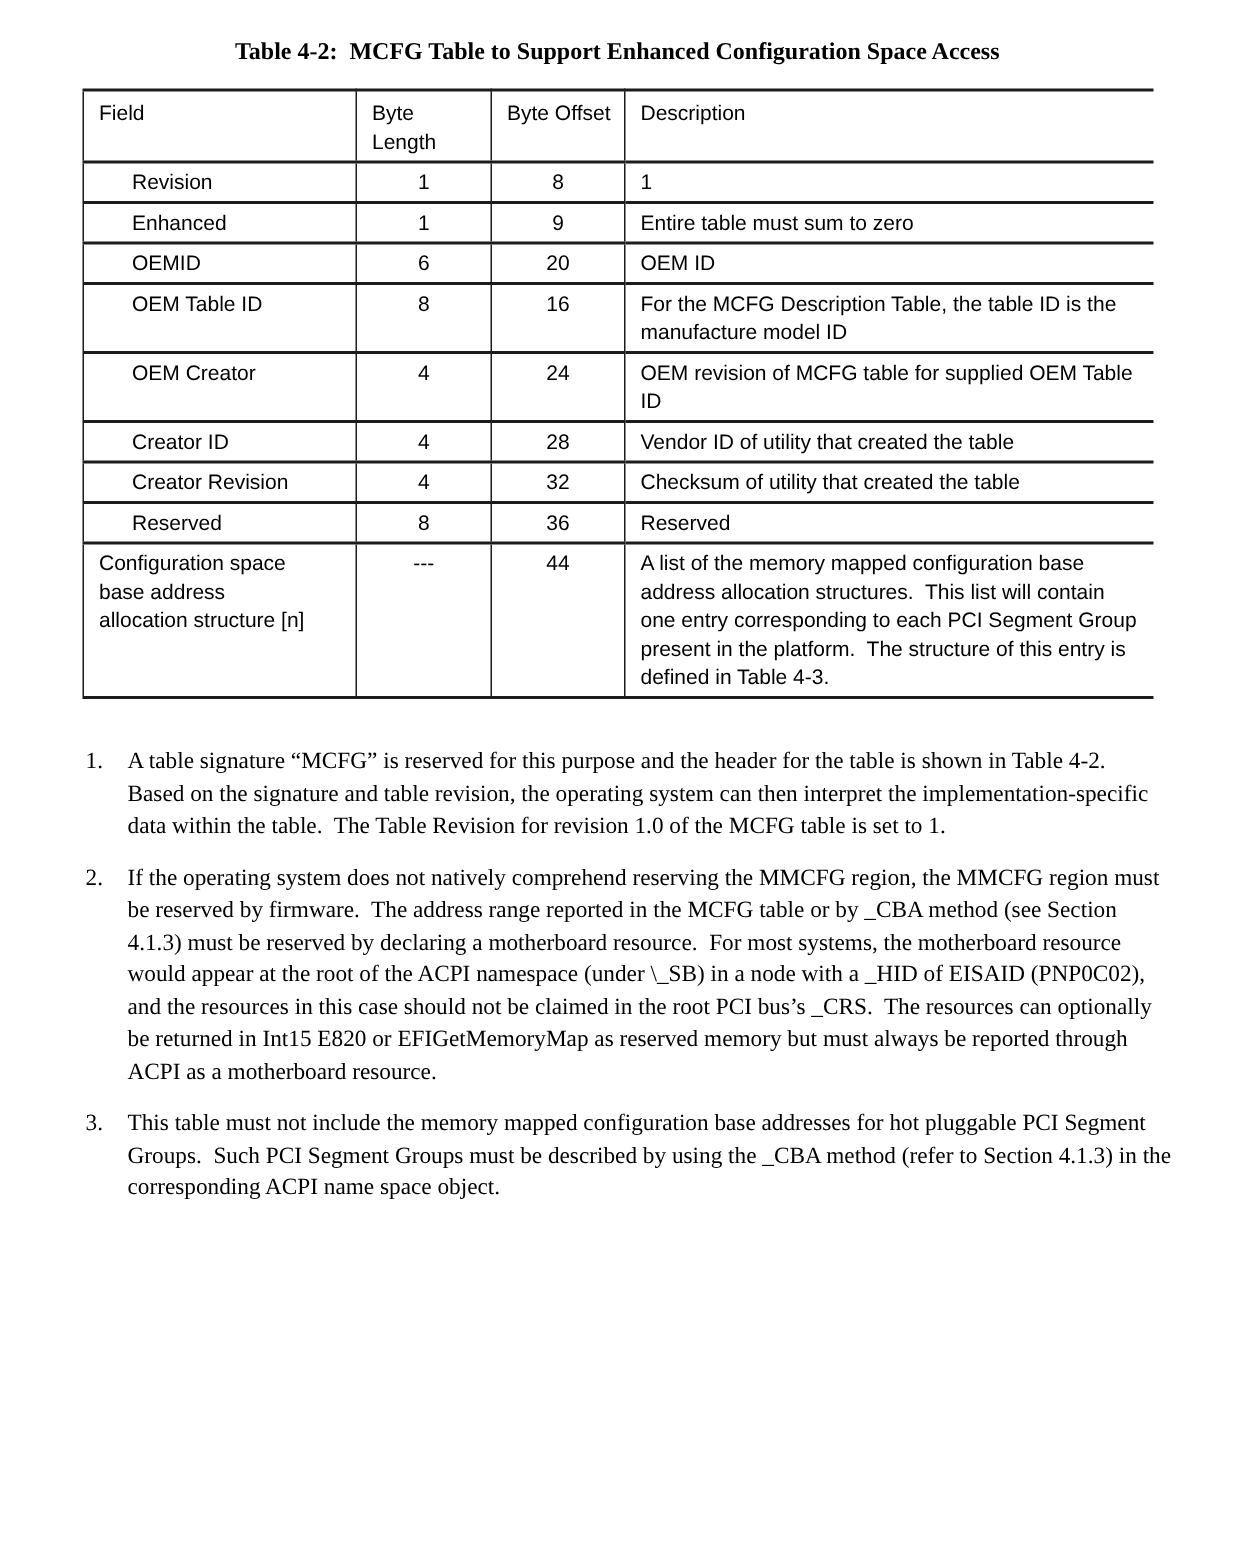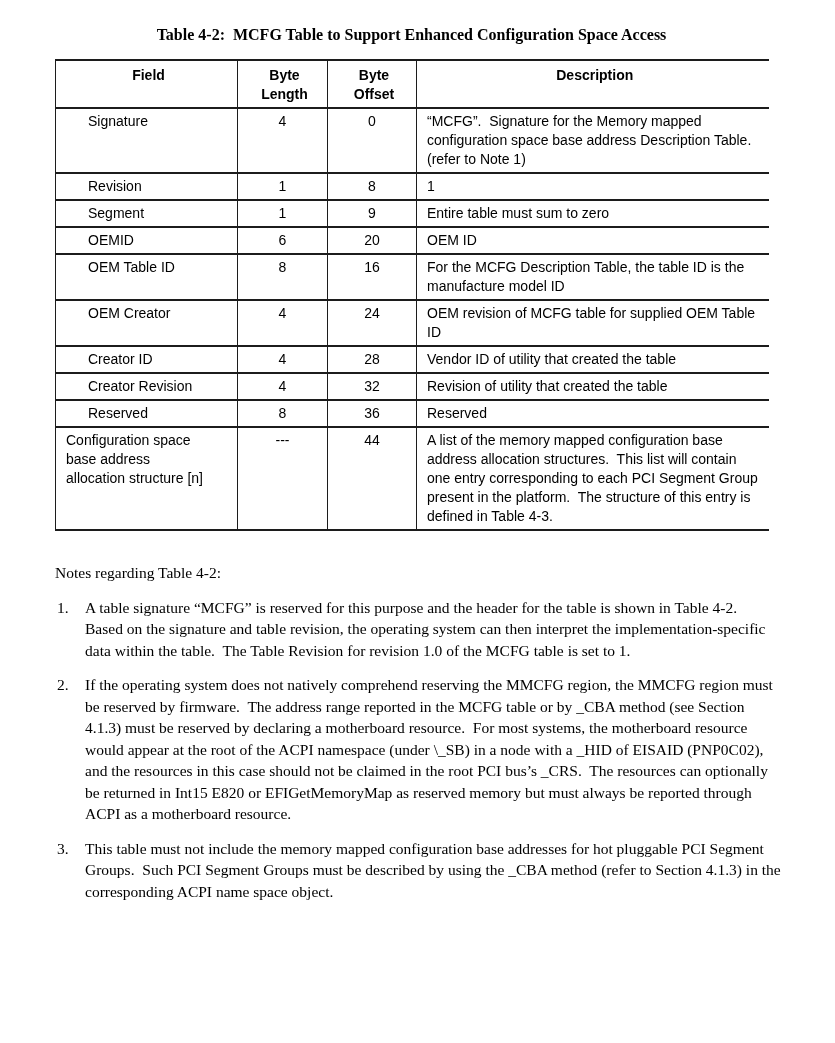--- a/index.html
+++ b/index.html
@@ -44,22 +44,22 @@
   col.c-boff   { width: 89px;  }
   col.c-desc   { width: 352px; }
   .spec-table th, .spec-table td {
     vertical-align: top;
     padding: 3px 6px 3px 10px;
   }
   .spec-table th + th, .spec-table td + td {
     border-left: 1px solid #1c1c1c;
   }
   .spec-table thead th {
-    text-align: center;
-    font-weight: bold;
+    text-align: left;
+    font-weight: normal;
     height: 38px;
     padding-top: 5px;
     border-bottom: 2px solid #1c1c1c;
   }
   .spec-table tbody tr + tr td {
     border-top: 2px solid #1c1c1c;
   }
   td.cell-field { white-space: pre-wrap; }
   td.cell-field.indent { padding-left: 32px; }
   td.cell-num  { text-align: center; padding-left: 2px; padding-right: 2px; }
@@ -106,33 +106,27 @@
     <thead>
       <tr>
         <th>Field</th>
         <th>Byte Length</th>
         <th>Byte Offset</th>
         <th>Description</th>
       </tr>
     </thead>
     <tbody id="table-body">
         <tr>
-          <td class="cell-field indent">Signature</td>
-          <td class="cell-num">4</td>
-          <td class="cell-num">0</td>
-          <td class="cell-desc">“MCFG”.  Signature for the Memory mapped configuration space base address Description Table.  (refer to Note 1)</td>
-        </tr>
-        <tr>
           <td class="cell-field indent">Revision</td>
           <td class="cell-num">1</td>
           <td class="cell-num">8</td>
           <td class="cell-desc">1</td>
         </tr>
         <tr>
-          <td class="cell-field indent">Segment</td>
+          <td class="cell-field indent">Enhanced</td>
           <td class="cell-num">1</td>
           <td class="cell-num">9</td>
           <td class="cell-desc">Entire table must sum to zero</td>
         </tr>
         <tr>
           <td class="cell-field indent">OEMID</td>
           <td class="cell-num">6</td>
           <td class="cell-num">20</td>
           <td class="cell-desc">OEM ID</td>
         </tr>
@@ -151,41 +145,40 @@
         <tr>
           <td class="cell-field indent">Creator ID</td>
           <td class="cell-num">4</td>
           <td class="cell-num">28</td>
           <td class="cell-desc">Vendor ID of utility that created the table</td>
         </tr>
         <tr>
           <td class="cell-field indent">Creator Revision</td>
           <td class="cell-num">4</td>
           <td class="cell-num">32</td>
-          <td class="cell-desc">Revision of utility that created the table</td>
+          <td class="cell-desc">Checksum of utility that created the table</td>
         </tr>
         <tr>
           <td class="cell-field indent">Reserved</td>
           <td class="cell-num">8</td>
           <td class="cell-num">36</td>
           <td class="cell-desc">Reserved</td>
         </tr>
         <tr>
           <td class="cell-field">Configuration space
 base address
 allocation structure [n]</td>
           <td class="cell-num">---</td>
           <td class="cell-num">44</td>
           <td class="cell-desc">A list of the memory mapped configuration base address allocation structures.  This list will contain one entry corresponding to each PCI Segment Group present in the platform.  The structure of this entry is defined in Table 4-3.</td>
         </tr>
       </tbody>
   </table>
 
   <div class="notes">
-    <p class="notes-heading">Notes regarding Table 4-2:</p>
     <div id="notes-list">
         <div class="note-item">
           <span class="note-num">1.</span>
           <div class="note-text">A table signature “MCFG” is reserved for this purpose and the header for the table is shown in Table 4-2.  Based on the signature and table revision, the operating system can then interpret the implementation-specific data within the table.  The Table Revision for revision 1.0 of the MCFG table is set to 1.</div>
         </div>
         <div class="note-item">
           <span class="note-num">2.</span>
           <div class="note-text">If the operating system does not natively comprehend reserving the MMCFG region, the MMCFG region must be reserved by firmware.  The address range reported in the MCFG table or by _CBA method (see Section 4.1.3) must be reserved by declaring a motherboard resource.  For most systems, the motherboard resource would appear at the root of the ACPI namespace (under \_SB) in a node with a _HID of EISAID (PNP0C02), and the resources in this case should not be claimed in the root PCI bus’s _CRS.  The resources can optionally be returned in Int15 E820 or EFIGetMemoryMap as reserved memory but must always be reported through ACPI as a motherboard resource.</div>
         </div>
         <div class="note-item">

